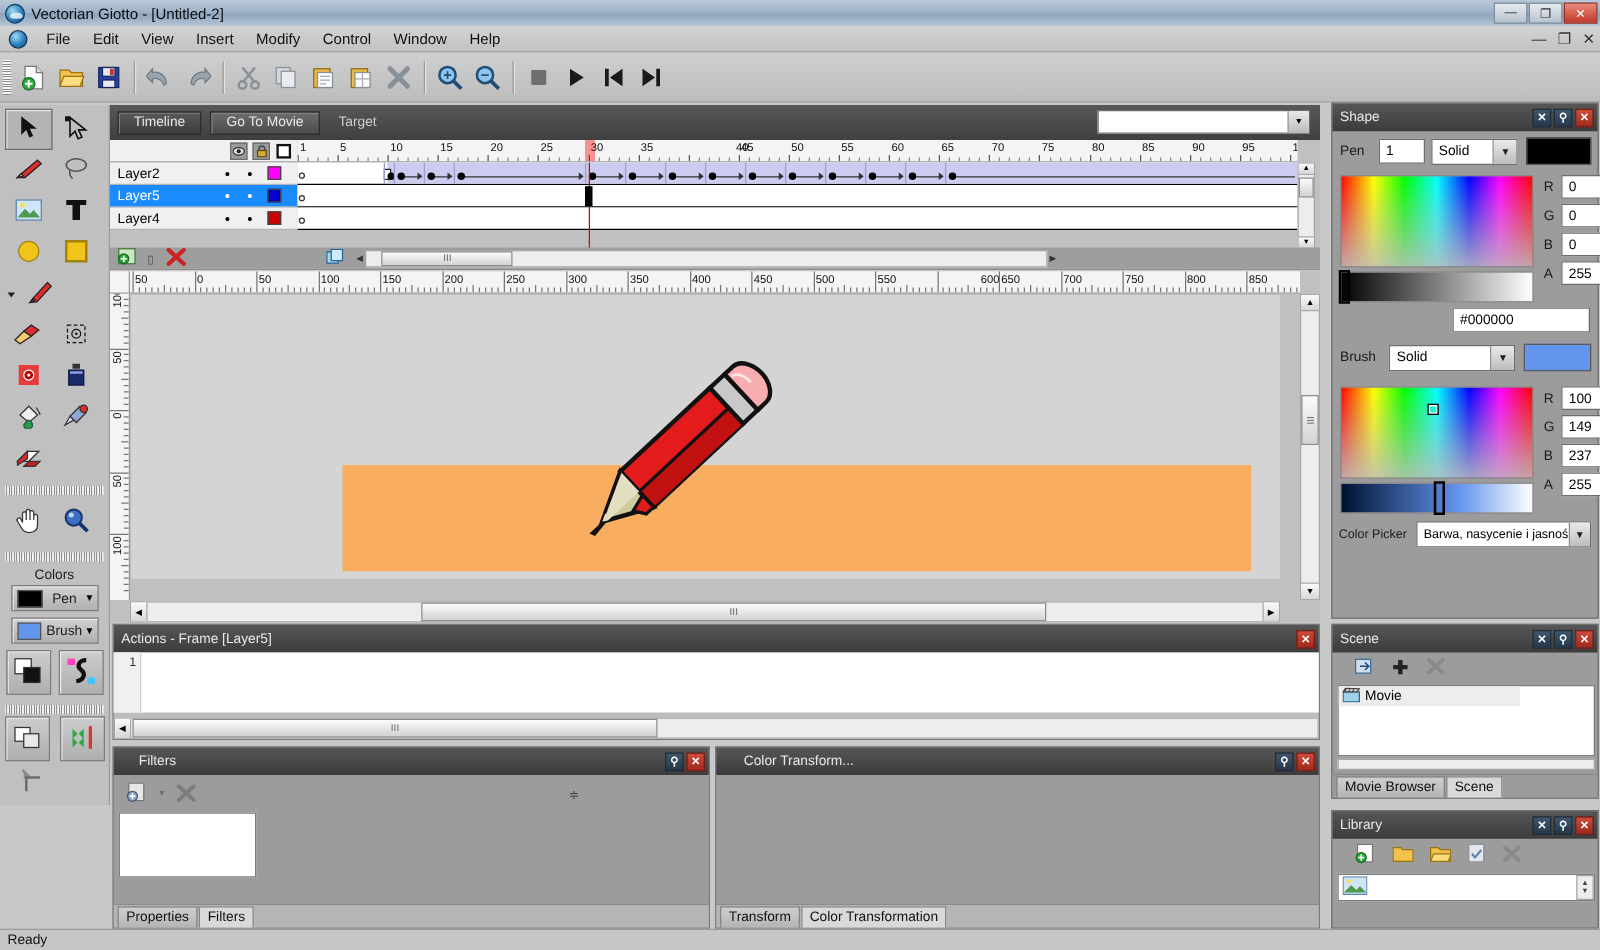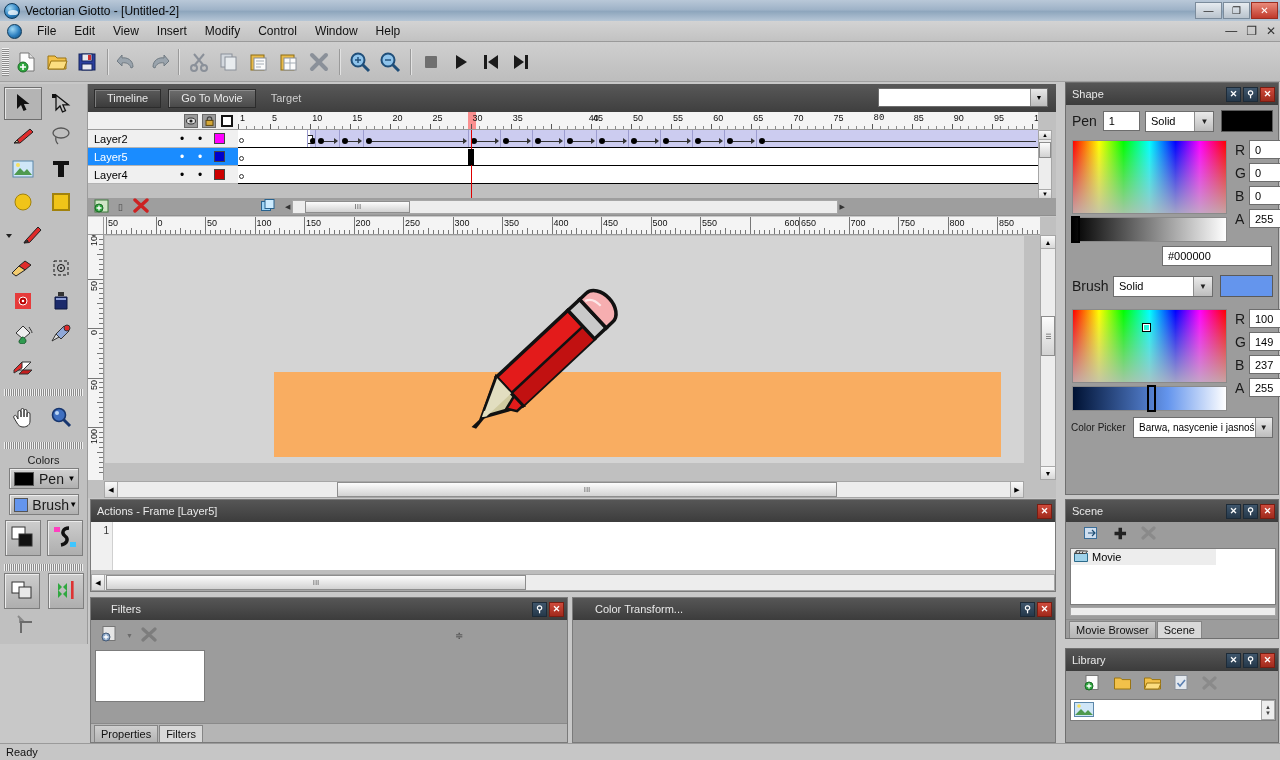--- a/index.html
+++ b/index.html
@@ -192,21 +192,21 @@
     border:1px solid #7c7c7c;}
   
   #ctpanel{position:absolute;left:572px;top:597px;width:484px;height:146px;background:#9c9c9c;
     border:1px solid #7a7a7a;}
   #ctpanel-body{position:absolute;left:0;top:22px;width:482px;height:100px;background:#9c9c9c;}
   
   #shape{position:absolute;left:1065px;top:82px;width:214px;height:413px;background:#9c9c9c;
     border:1px solid #6f6f6f;}
   #shape-body{position:absolute;left:0;top:21px;width:212px;height:390px;}
   .row{display:flex;align-items:center;}
-  .lbl{font-size:14px;color:#1a1a1a;}
+  .lbl{font-size:11px;color:#1a1a1a;}
   .tfield{background:#fff;border:1px solid #6d6d6d;height:19px;display:flex;align-items:center;
     padding-left:5px;font-size:11px;color:#000;}
   .combo{height:21px;background:#fff;border:1px solid #6d6d6d;display:flex;align-items:center;
     padding-left:5px;font-size:11px;}
   .combo .cb-arw{margin-left:auto;width:19px;height:19px;
     background:linear-gradient(to bottom,#eaeaea,#bdbdbd);border-left:1px solid #8d8d8d;
     display:flex;align-items:center;justify-content:center;font-size:8px;color:#222;}
   .satbox{width:155px;height:74px;position:relative;border:1px solid #8a8a8a;}
   .valbar{width:155px;height:25px;position:relative;border:1px solid #8a8a8a;}
   .picker{position:absolute;width:7px;height:7px;border:1px solid #fff;outline:1px solid #000;}
@@ -736,21 +736,21 @@
       <div class="rk" style="left: 234.58px;">30</div>
       <div class="rk" style="left: 274.68px;">35</div>
       <div class="rk" style="left: 314.78px; margin-left: 36px;">40</div>
       <div class="rk" style="left: 354.88px;">45</div>
       <div class="rk" style="left: 394.98px;">50</div>
       <div class="rk" style="left: 435.08px;">55</div>
       <div class="rk" style="left: 475.18px;">60</div>
       <div class="rk" style="left: 515.28px;">65</div>
       <div class="rk" style="left: 555.38px;">70</div>
       <div class="rk" style="left: 595.48px;">75</div>
-      <div class="rk" style="left: 635.58px; font-family: Liberation Mono, monospace;">80</div>
+      <div class="rk" style="left: 635.58px;">80</div>
       <div class="rk" style="left: 675.68px;">85</div>
       <div class="rk" style="left: 715.78px;">90</div>
       <div class="rk" style="left: 755.88px;">95</div>
       <div class="rk" style="left: 795.98px;">100</div>
     </div>
 
   <div class="layerrow" style="top:18px">
     <div class="lname">Layer2</div>
     <div class="dot">•</div>
     <div class="dot">•</div>
@@ -1233,20 +1233,24 @@
 
 <div id="ctpanel">
   <div class="pnlhdr">
     <span style="margin-left:16px">Color Transform...</span>
     <div class="pnlbtns">
       <div class="pbt">⚲</div>
       <div class="pbt red">✕</div>
     </div>
   </div>
   <div id="ctpanel-body"></div>
+  <div class="pnl-tabs">
+    <div class="ptab">Transform</div>
+    <div class="ptab active">Color Transformation</div>
+  </div>
 </div>
 
 <div id="shape">
   <div class="pnlhdr">
     <span>Shape</span>
     <div class="pnlbtns">
       <div class="pbt">✕</div>
       <div class="pbt">⚲</div>
       <div class="pbt red">✕</div>
     </div>

